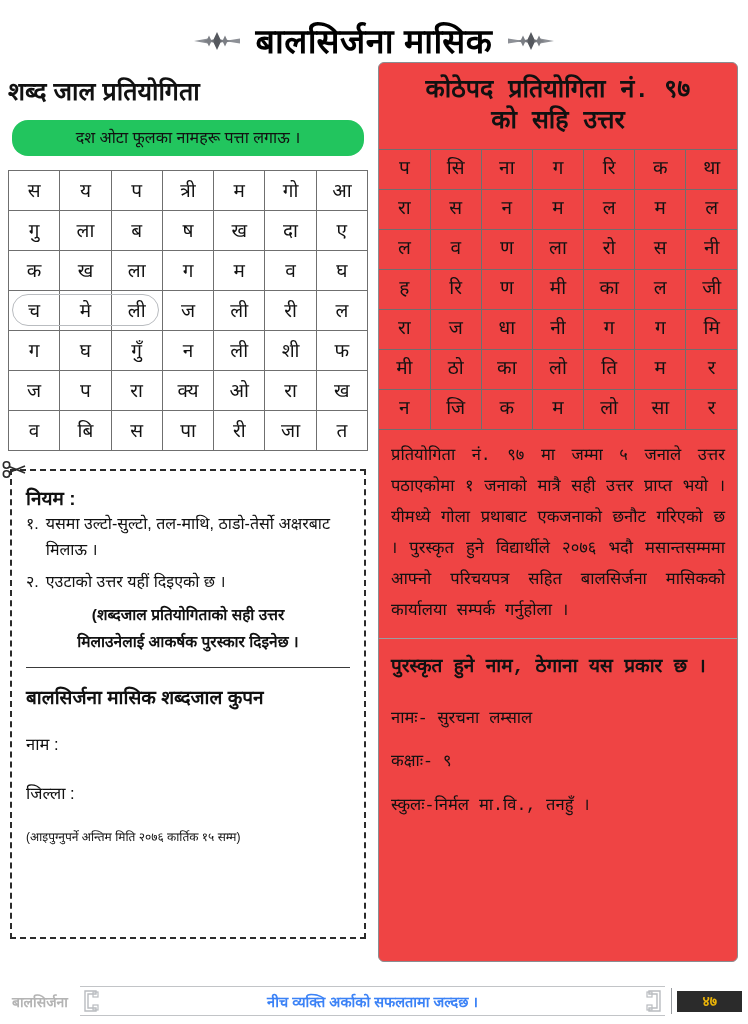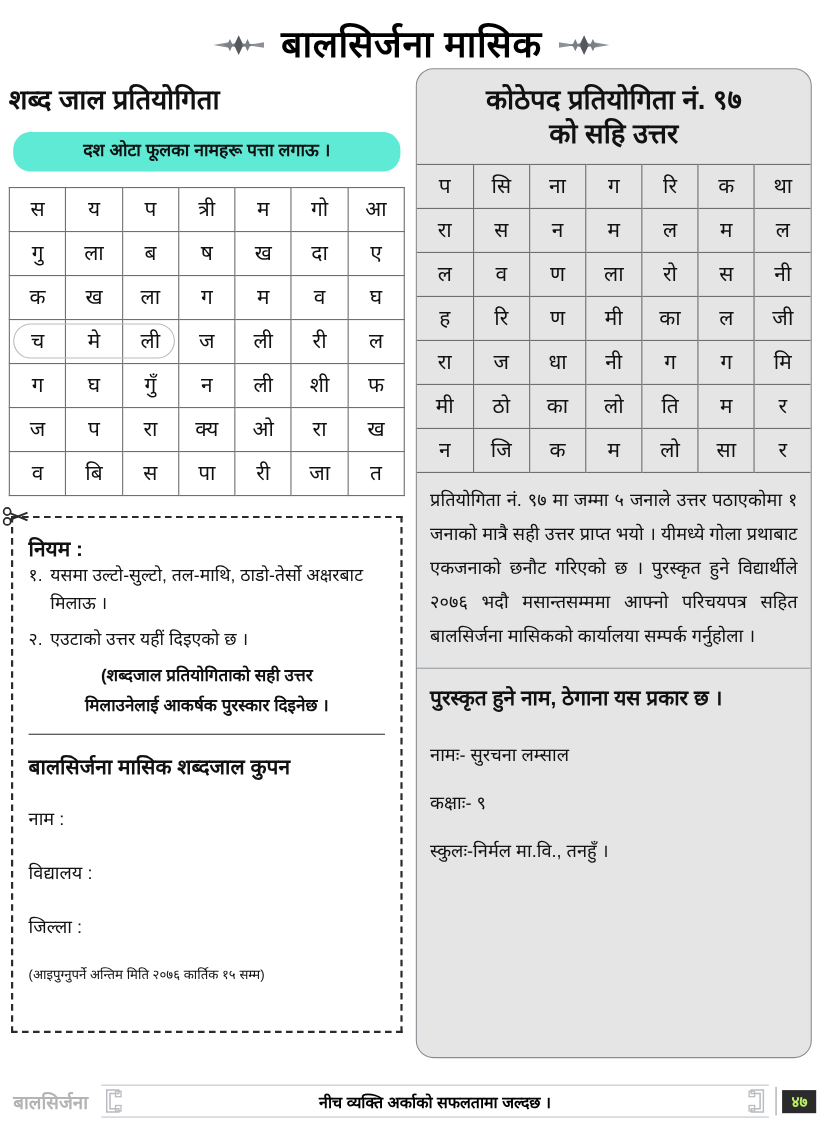--- a/index.html
+++ b/index.html
@@ -58,28 +58,27 @@
   
   .left-heading {
     text-align: left;
     font-size: 25px;
     font-weight: bold;
     padding: 16px 0 14px;
     line-height: 1.1;
   }
 
   .hint-pill {
-    background: #5eead4;
+    background: #22c55e;
     border-radius: 16px;
     text-align: center;
     font-size: 16px;
     padding: 8px 10px 9px;
     margin: 0 4px 14px;
     line-height: 1.2;
-    font-weight: bold;
   }
 
   
   .grid {
     width: 100%;
     border-collapse: collapse;
     table-layout: fixed;
   }
   .grid td {
     border: 1px solid #6f6f6f;
@@ -163,26 +162,27 @@
 
   .deadline {
     font-size: 12px;
     margin-top: 14px;
     line-height: 1.3;
   }
 
   
   .right-card {
     border: 1.4px solid #8a8d91;
-    border-radius: 16px;
+    border-radius: 6px;
     overflow: hidden;
-    background: #e5e5e5;
+    background: #ef4444;
     min-height: 900px;
     display: flex;
     flex-direction: column;
+    font-family: Liberation Mono, monospace;
   }
   .right-title {
     text-align: center;
     font-size: 25px;
     font-weight: bold;
     line-height: 1.22;
     padding: 13px 10px 12px;
   }
   .right-grid-holder { position: relative; }
   .right-grid-holder .grid td { border-left: none; border-right: none; }
@@ -218,56 +218,56 @@
     position: absolute;
     left: 0;
     bottom: 0;
     width: 748px;
     height: 46px;
     display: flex;
     align-items: center;
     padding: 0 4px;
   }
   .footer-brand {
-    font-size: 17px;
+    font-size: 14px;
     font-weight: bold;
     color: #b4b4b4;
     white-space: nowrap;
     padding: 0 6px 0 8px;
   }
   .footer-bar {
     flex: 1 1 auto;
     position: relative;
     height: 30px;
     display: flex;
     align-items: center;
     justify-content: center;
     border-top: 1.2px solid #c2c4c7;
     border-bottom: 1.2px solid #c2c4c7;
     margin: 0 6px;
   }
   .footer-quote {
     font-size: 14.5px;
     font-weight: bold;
-    color: #000000;
+    color: #3b82f6;
     white-space: nowrap;
   }
   .corner {
     position: absolute;
     width: 16px;
     height: 22px;
   }
   .corner.l { left: 4px; }
   .corner.r { right: 4px; }
   .page-num {
     background: #2b2b2b;
-    color: #bef264;
+    color: #eab308;
     font-size: 14px;
     font-weight: bold;
-    padding: 3px 8px 4px;
+    padding: 3px 25px 4px;
     line-height: 1;
     white-space: nowrap;
     margin-right: 2px;
   }
   .footer-sep {
     width: 1.4px;
     height: 26px;
     background: #9a9da1;
     margin-right: 5px;
   }
@@ -403,24 +403,20 @@
           <div>(शब्दजाल प्रतियोगिताको सही उत्तर</div>
           <div>मिलाउनेलाई आकर्षक पुरस्कार दिइनेछ ।</div>
         </div>
 
         <hr class="hr-solid">
 
         <div class="coupon-title">बालसिर्जना मासिक शब्दजाल कुपन</div>
 
         <div class="field-row">
           <span class="field-a">नाम :</span>
-        </div>
-        <div class="field-row">
-          <span class="field-a">विद्यालय :</span>
-          <span class="field-b"></span>
         </div>
         <div class="field-row">
           <span class="field-a">जिल्ला :</span>
           <span class="field-b"></span>
         </div>
 
         <div class="deadline">(आइपुग्नुपर्ने अन्तिम मिति २०७६ कार्तिक १५ सम्म)</div>
       </div>
     </div>
 

